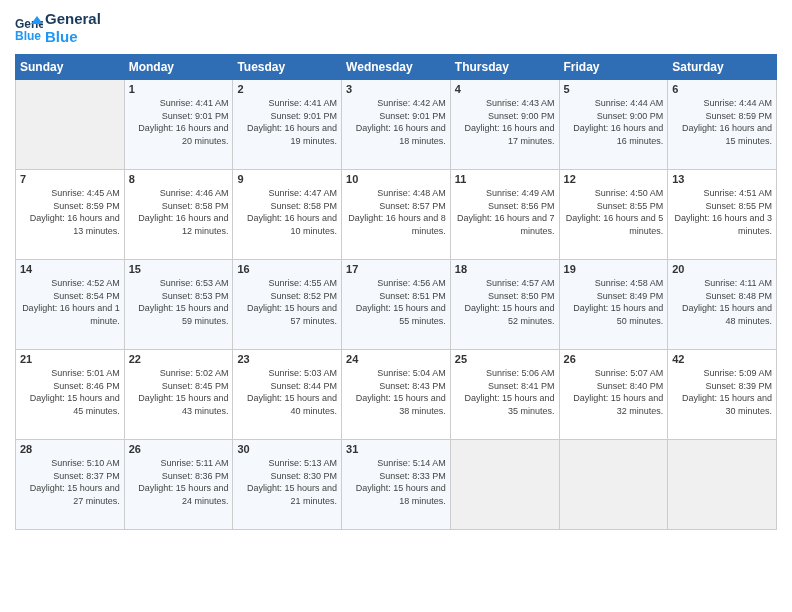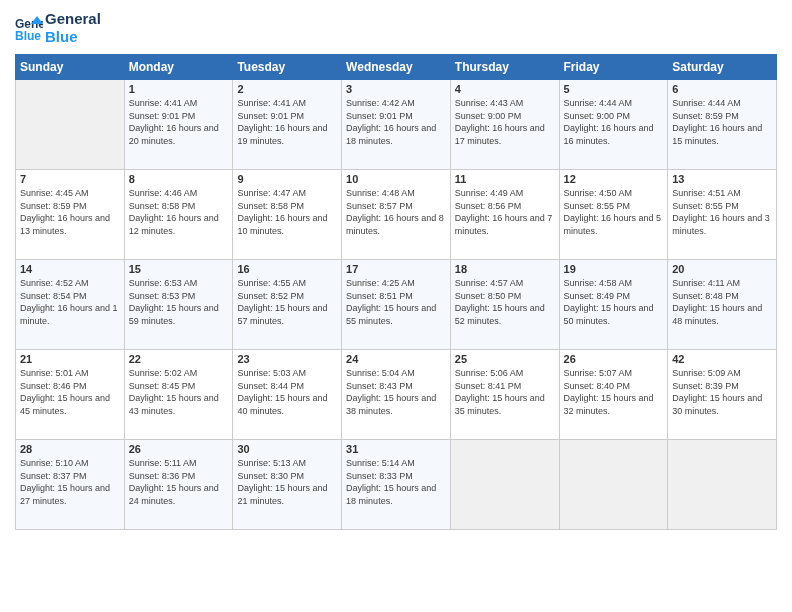--- a/index.html
+++ b/index.html
@@ -74,20 +74,21 @@
     .day-number {
       font-weight: bold;
       font-size: 11px;
       display: block;
       margin-bottom: 2px;
     }
     .day-info {
       font-size: 9px;
       line-height: 1.4;
       color: #444;
+      text-align: right;
     }
     .empty-cell {
       background-color: #f0f0f0 !important;
     }
   </style>
 </head>
 <body>
 
 <div class="container">
   <div class="header">
@@ -251,21 +252,21 @@
         <span class="day-number">16</span>
         <div class="day-info">
           <span>Sunrise: 4:55 AM</span><br>
           <span>Sunset: 8:52 PM</span><br>
           <span>Daylight: 15 hours and 57 minutes.</span>
         </div>
       </td>
           <td>
         <span class="day-number">17</span>
         <div class="day-info">
-          <span>Sunrise: 4:25 AM</span><br>
+          <span>Sunrise: 4:56 AM</span><br>
           <span>Sunset: 8:51 PM</span><br>
           <span>Daylight: 15 hours and 55 minutes.</span>
         </div>
       </td>
           <td>
         <span class="day-number">18</span>
         <div class="day-info">
           <span>Sunrise: 4:57 AM</span><br>
           <span>Sunset: 8:50 PM</span><br>
           <span>Daylight: 15 hours and 52 minutes.</span>

